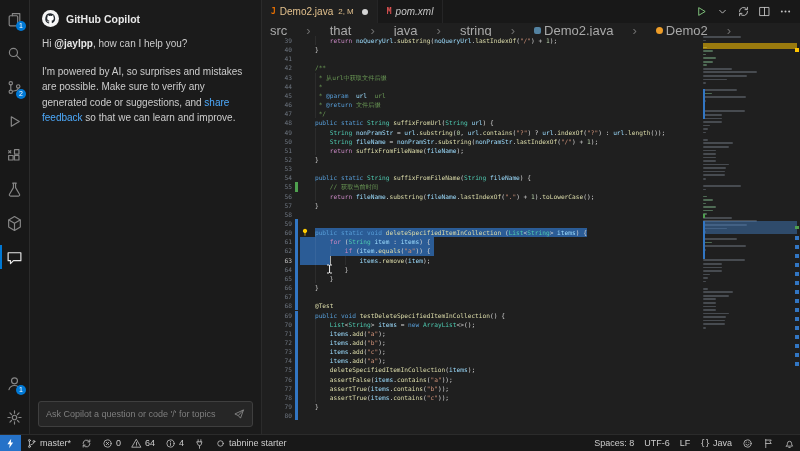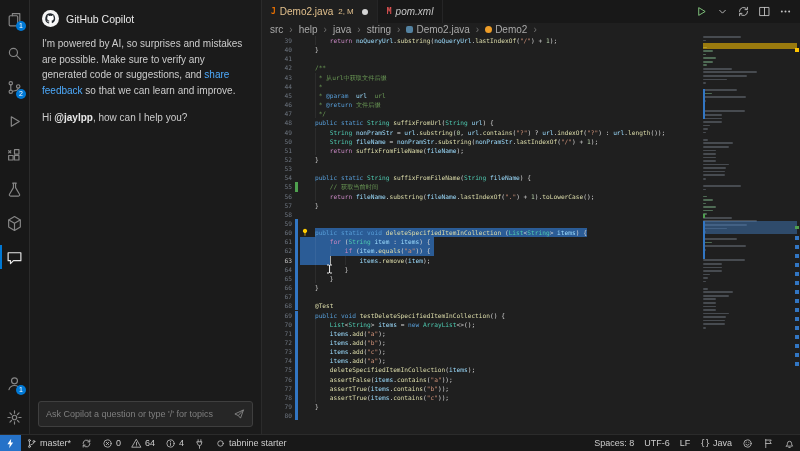--- a/index.html
+++ b/index.html
@@ -28,21 +28,21 @@
   
   .sidebar { width:232px; background:#1b1b1b; border-right:1px solid #2b2b2b; display:flex; flex-direction:column; position:relative; }
   .sb-header { height:20px; display:flex; align-items:center; padding:0 8px; flex:0 0 20px; }
   .sb-title { font-size:8.5px; letter-spacing:.4px; color:#bbbbbb; flex:1; white-space:nowrap; }
   .sb-actions { display:flex; gap:7px; color:#c5c5c5; }
   .sb-actions svg { width:13px; height:13px; }
   .chat-body { flex:1; padding:10px 12px; overflow:hidden; }
   .chat-author { display:flex; align-items:center; gap:7px; margin-bottom:9px; }
   .avatar { width:17px; height:17px; border-radius:50%; background:#f5f5f5; display:flex; align-items:center; justify-content:center; }
   .avatar svg { width:13px; height:13px; }
-  .chat-author-name { font-size:10.5px; font-weight:normal; color:#e8e8e8; }
+  .chat-author-name { font-size:10.5px; font-weight:bold; color:#e8e8e8; }
   .chat-msg { font-size:10px; line-height:1.55; color:#cccccc; margin-bottom:12px; }
   .chat-msg b { color:#e8e8e8; }
   .chat-link { color:#4daafc; text-decoration:none; cursor:pointer; }
   .chat-input-wrap { flex:0 0 40px; padding:7px 8px; }
   .chat-input { height:26px; background:#262626; border:1px solid #3f3f3f; border-radius:3px; display:flex; align-items:center; padding:0 7px; cursor:text; }
   .chat-input-ph { flex:1; font-size:9px; color:#7f7f7f; white-space:nowrap; overflow:hidden; }
   .chat-input svg { width:12px; height:12px; color:#8f8f8f; }
 
   
   .editor { flex:1; display:flex; flex-direction:column; min-width:0; background:#1f1f1f; }
@@ -51,21 +51,21 @@
   .tab.active { background:#1f1f1f; }
   .tab .ticon { font-size:8px; font-weight:bold; font-family:"DejaVu Sans Mono", monospace; }
   .tab-label-mod { color:#e2c08d; }
   .tab-deco { font-size:8px; color:#e2c08d; margin-left:1px; }
   .tab-dot { width:6px; height:6px; border-radius:50%; background:#d4d4d4; margin-left:4px; }
   .tab.preview .tab-label { font-style:italic; color:#c5c5c5; }
   .tab-actions { margin-left:auto; display:flex; align-items:center; gap:8px; padding:0 8px; color:#c5c5c5; }
   .tab-actions svg { width:13px; height:13px; }
   .run-green { color:#89d185; }
 
-  .breadcrumbs { height:13px; display:flex; align-items:center; font-size:10px; color:#a9a9a9; padding:0 8px; gap:6px; flex:0 0 13px; white-space:nowrap; overflow:hidden; }
+  .breadcrumbs { height:13px; display:flex; align-items:flex-start; font-size:13px; color:#a9a9a9; padding:0 8px; gap:19px; flex:0 0 13px; white-space:nowrap; overflow:hidden; }
   .crumb { display:flex; align-items:center; gap:3px; cursor:pointer; }
   .crumb-sep { color:#6e6e6e; }
   .sym { width:7px; height:7px; display:inline-block; border-radius:2px; }
   .sym-java { background:#5382a1; }
   .sym-class { background:#ee9d28; border-radius:50%; }
   .sym-method { background:#b180d7; transform:rotate(45deg); }
 
   
   .code-area { flex:1; position:relative; overflow:hidden; font-family:"DejaVu Sans Mono", monospace; font-size:6.2px; line-height:9.15px; }
   .gutter { position:absolute; left:0; top:0; width:38px; bottom:0; }
@@ -206,26 +206,26 @@
       <div class="chat-body">
         <div class="chat-author">
           <span class="avatar">
             <svg viewBox="0 0 16 16" fill="#24292f">
                 <circle cx="8" cy="8" r="7" fill="#fff"></circle>
                 <path d="M8 1.6a6.4 6.4 0 00-2 12.5c.3 0 .4-.1.4-.3v-1.2c-1.8.4-2.2-.8-2.2-.8-.3-.7-.7-.9-.7-.9-.6-.4 0-.4 0-.4.6 0 1 .6 1 .6.6 1 1.5.7 1.9.5 0-.4.2-.7.4-.9-1.4-.2-2.9-.7-2.9-3.2 0-.7.2-1.2.6-1.7 0-.2-.3-.8.1-1.7 0 0 .5-.2 1.8.7a6 6 0 013.2 0c1.2-.9 1.8-.7 1.8-.7.4.9.1 1.5.1 1.7.4.5.6 1 .6 1.7 0 2.5-1.5 3-2.9 3.2.2.2.4.6.4 1.1v1.7c0 .2.1.3.4.3A6.4 6.4 0 008 1.6z"></path>
               </svg>
           </span>
           <span class="chat-author-name">GitHub Copilot</span>
         </div>
+        <p class="chat-msg"><span>Hi </span><b>@jaylpp</b><span>, how can I help you?</span></p>
         <p class="chat-msg"><span>I'm powered by AI, so surprises and mistakes are possible. Make sure to verify any generated code or suggestions, and </span><a class="chat-link">share feedback</a><span> so that we can learn and improve.</span></p>
-        <p class="chat-msg"><span>Hi </span><b>@jaylpp</b><span>, how can I help you?</span></p>
       </div>
       <div class="chat-input-wrap">
         <div class="chat-input">
-          <span class="chat-input-ph">Ask Copilot a question or type '/' for topics</span>
+          <span class="chat-input-ph">Ask Copilot a question or code '/' for topics</span>
           <svg viewBox="0 0 16 16" fill="none" stroke="currentColor" stroke-width="1.1">
               <path d="M2.5 8L14 2.5 10 13.5l-3-3.5z"></path>
               <path d="M14 2.5L7 10"></path>
             </svg>
         </div>
       </div>
     </aside>
 
     <section class="editor">
       <div class="tabbar">
@@ -271,21 +271,21 @@
               </svg>
             </span>
           </div>
       </div>
       <div class="breadcrumbs" id="crumbs">
           <span class="crumb">
             <span>src</span>
           </span>
           <span class="crumb-sep">›</span>
           <span class="crumb">
-            <span>help</span>
+            <span>that</span>
           </span>
           <span class="crumb-sep">›</span>
           <span class="crumb">
             <span>java</span>
           </span>
           <span class="crumb-sep">›</span>
           <span class="crumb">
             <span>string</span>
           </span>
           <span class="crumb-sep">›</span>

